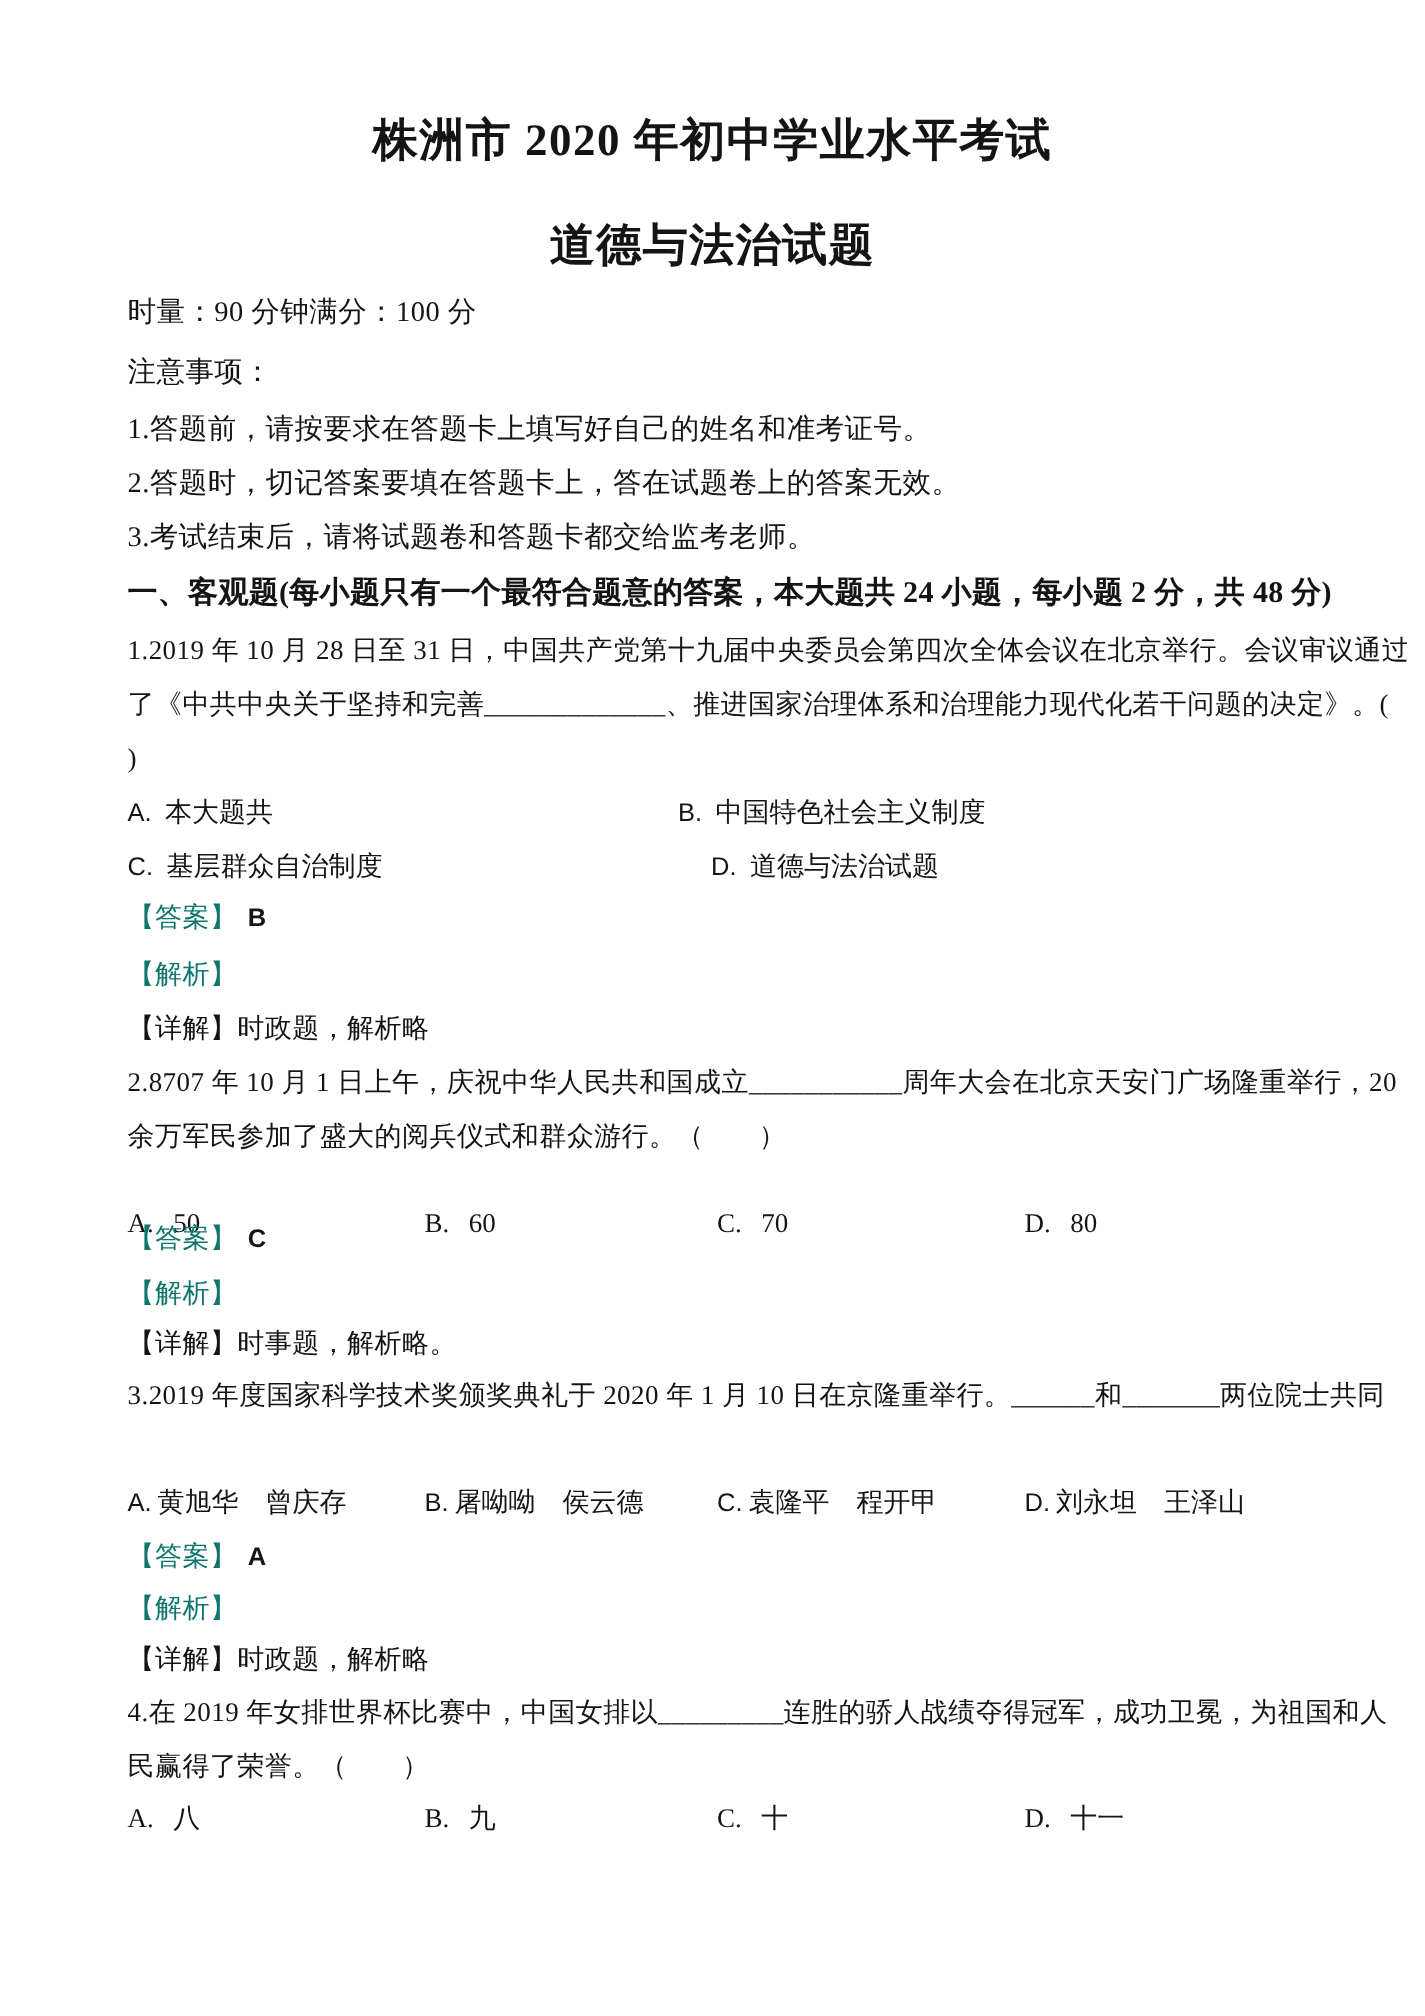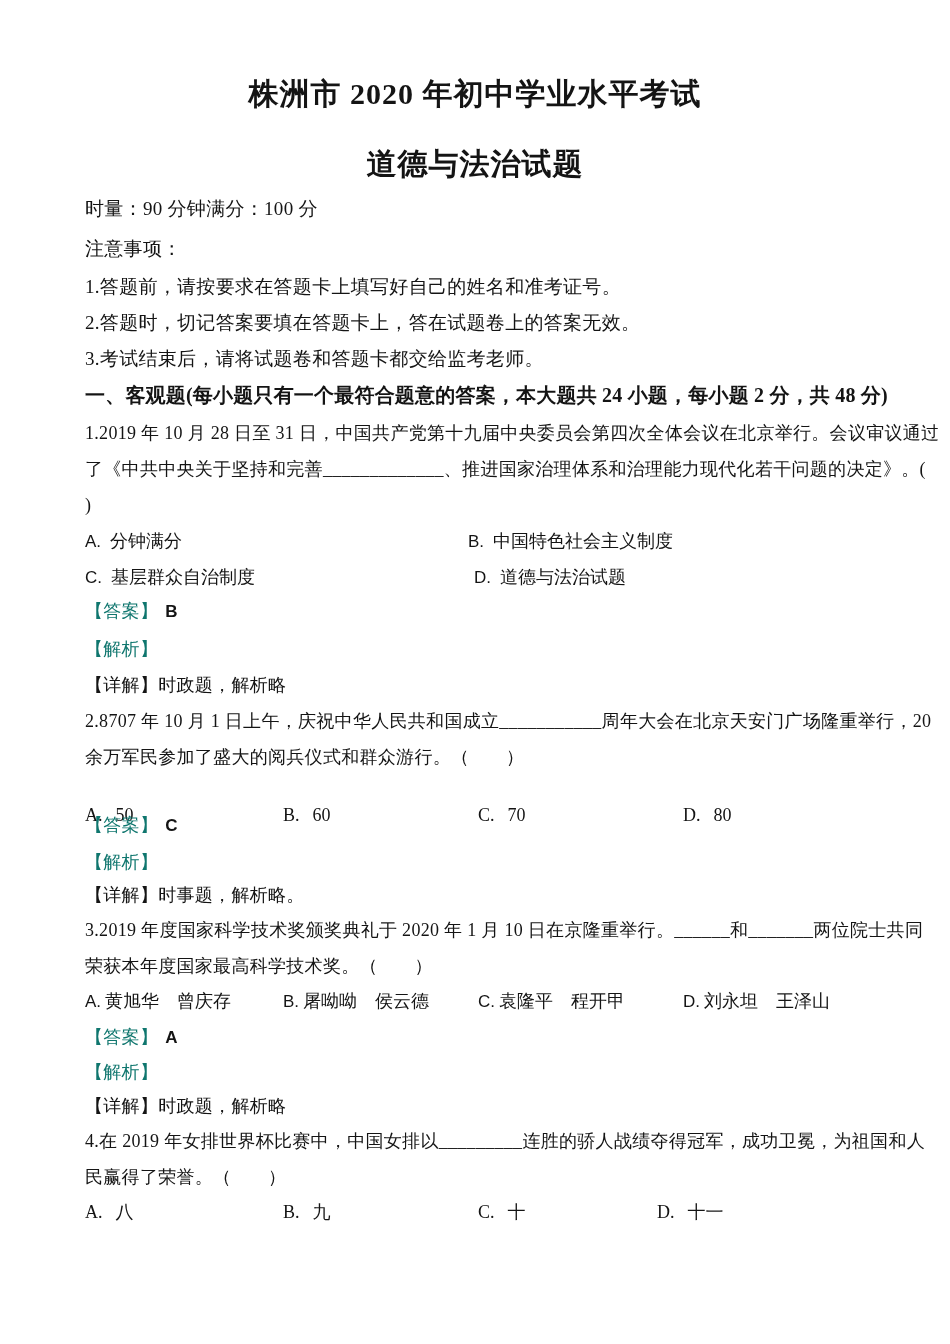--- a/index.html
+++ b/index.html
@@ -62,22 +62,22 @@
   <div class="ln h19b" style="top:274px">1.答题前，请按要求在答题卡上填写好自己的姓名和准考证号。</div>
   <div class="ln h19b" style="top:310px">2.答题时，切记答案要填在答题卡上，答在试题卷上的答案无效。</div>
   <div class="ln h19b" style="top:346px">3.考试结束后，请将试题卷和答题卡都交给监考老师。</div>
 
   <div class="ln h20b" style="top:382px">一、客观题(每小题只有一个最符合题意的答案，本大题共 24 小题，每小题 2 分，共 48 分)</div>
 
   <div class="ln" style="top:420px">1.2019 年 10 月 28 日至 31 日，中国共产党第十九届中央委员会第四次全体会议在北京举行。会议审议通过</div>
   <div class="ln" style="top:456px">了《中共中央关于坚持和完善_____________、推进国家治理体系和治理能力现代化若干问题的决定》。(</div>
   <div class="ln" style="top:492px">)</div>
   <div class="optrow" style="top:528px">
-    <span class="opt" style="left:0"><span class="ltr ltr-sans">A.</span><span>分钟满分</span></span>
-    <span class="opt" style="left:383px"><span class="ltr ltr-sans">B.</span><span>中国特色社会主义制度</span></span>
+    <span class="opt" style="left:0"><span class="ltr ltr-sans">A.</span><span>本大题共</span></span>
+    <span class="opt" style="left:367px"><span class="ltr ltr-sans">B.</span><span>中国特色社会主义制度</span></span>
   </div>
   <div class="optrow" style="top:564px">
     <span class="opt" style="left:0"><span class="ltr ltr-sans">C.</span><span>基层群众自治制度</span></span>
     <span class="opt" style="left:389px"><span class="ltr ltr-sans">D.</span><span>道德与法治试题</span></span>
   </div>
   <div class="ln" style="top:598px">
     <span class="accent">【答案】</span><span class="ans-letter">B</span>
   </div>
   <div class="ln" style="top:636px">
     <span class="accent">【解析】</span>
@@ -98,21 +98,20 @@
     <span class="accent">【答案】</span><span class="ans-letter">C</span>
   </div>
   <div class="ln" style="top:849px">
     <span class="accent">【解析】</span>
   </div>
   <div class="ln" style="top:882px">
     <span>【详解】</span><span>时事题，解析略。</span>
   </div>
 
   <div class="ln" style="top:917px">3.2019 年度国家科学技术奖颁奖典礼于 2020 年 1 月 10 日在京隆重举行。______和_______两位院士共同</div>
-  <div class="ln" style="top:953px">荣获本年度国家最高科学技术奖。（　　）</div>
   <div class="optrow" style="top:988px">
     <span class="opt" style="left:0"><span class="ltr-sans" style="margin-right:4px">A.</span><span>黄旭华　曾庆存</span></span>
     <span class="opt" style="left:198px"><span class="ltr-sans" style="margin-right:4px">B.</span><span>屠呦呦　侯云德</span></span>
     <span class="opt" style="left:393px"><span class="ltr-sans" style="margin-right:4px">C.</span><span>袁隆平　程开甲</span></span>
     <span class="opt" style="left:598px"><span class="ltr-sans" style="margin-right:4px">D.</span><span>刘永坦　王泽山</span></span>
   </div>
   <div class="ln" style="top:1024px">
     <span class="accent">【答案】</span><span class="ans-letter">A</span>
   </div>
   <div class="ln" style="top:1059px">
@@ -121,16 +120,16 @@
   <div class="ln" style="top:1093px">
     <span>【详解】</span><span>时政题，解析略</span>
   </div>
 
   <div class="ln" style="top:1128px">4.在 2019 年女排世界杯比赛中，中国女排以_________连胜的骄人战绩夺得冠军，成功卫冕，为祖国和人</div>
   <div class="ln" style="top:1164px">民赢得了荣誉。（　　）</div>
   <div class="optrow" style="top:1199px">
     <span class="opt" style="left:0"><span class="ltr-wide">A.</span><span>八</span></span>
     <span class="opt" style="left:198px"><span class="ltr-wide">B.</span><span>九</span></span>
     <span class="opt" style="left:393px"><span class="ltr-wide">C.</span><span>十</span></span>
-    <span class="opt" style="left:572px"><span class="ltr-wide">D.</span><span>十一</span></span>
+    <span class="opt" style="left:598px"><span class="ltr-wide">D.</span><span>十一</span></span>
   </div>
 
 </div>
 
 </body></html>

